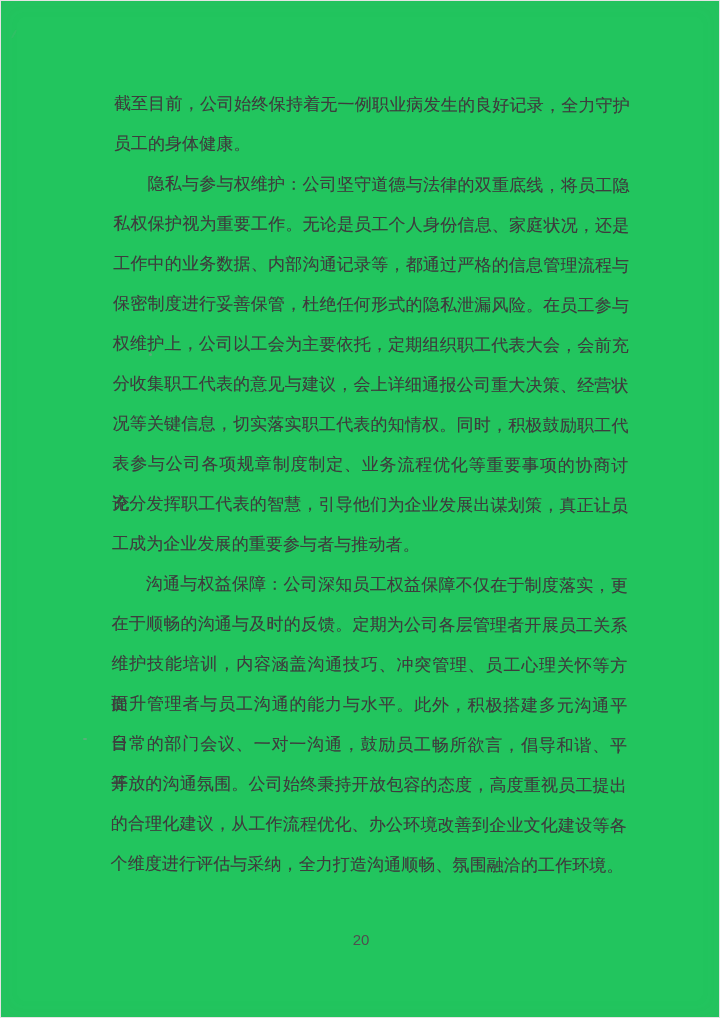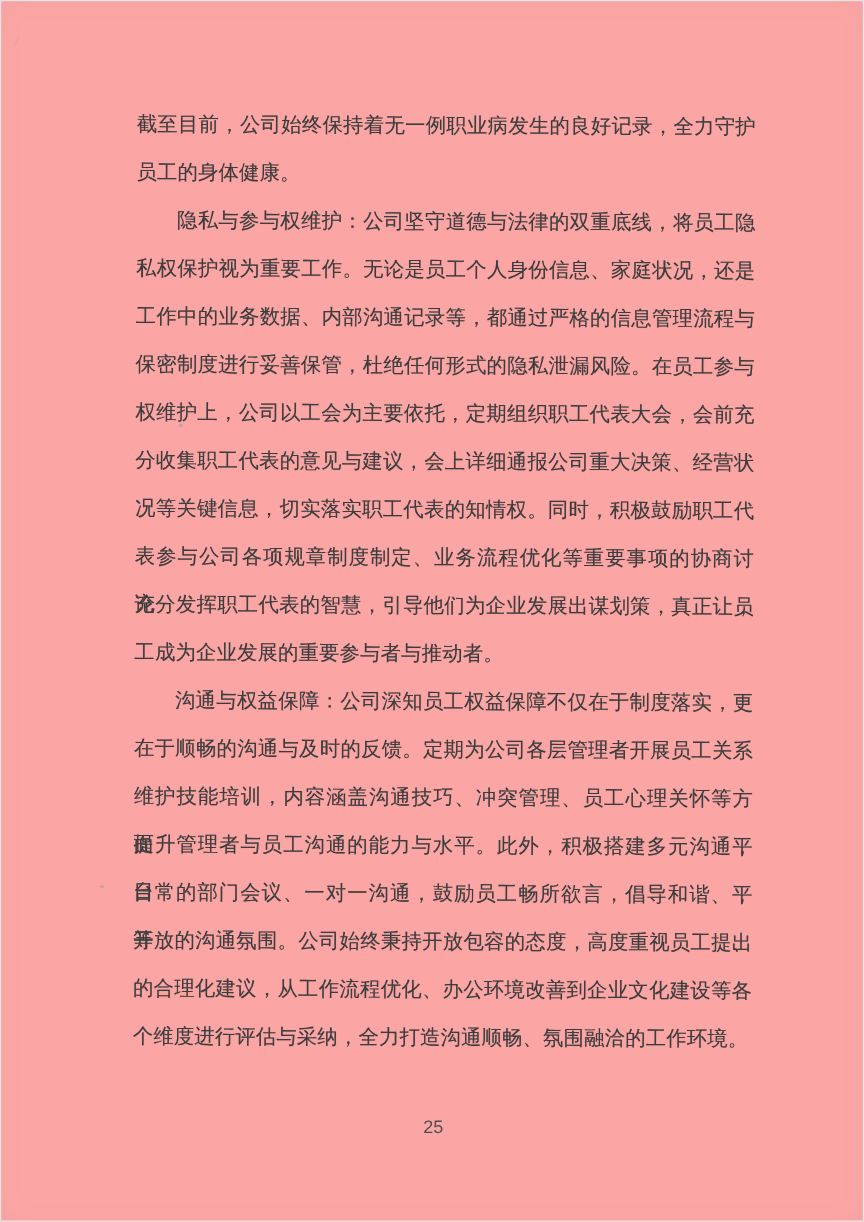--- a/index.html
+++ b/index.html
@@ -10,21 +10,21 @@
     width: 720px;
     height: 1018px;
     position: relative;
     overflow: hidden;
     background: #ffffff;
     font-family: "Liberation Serif", "DejaVu Serif", serif;
   }
   .page {
     position: absolute;
     inset: 0;
-    background: #fca5a5;
+    background: #22c55e;
     border: 1px solid #e4e4e4;
     box-sizing: border-box;
     box-shadow: inset 0 0 22px rgba(120,120,120,0.05);
   }
   .text-block {
     position: absolute;
     top: 83px;
     left: 113px;
     width: 516px;
     transform: rotate(0.25deg);
@@ -87,18 +87,18 @@
       <div class="line indent">沟通与权益保障：公司深知员工权益保障不仅在于制度落实，更</div>
       <div class="line">在于顺畅的沟通与及时的反馈。定期为公司各层管理者开展员工关系</div>
       <div class="line">维护技能培训，内容涵盖沟通技巧、冲突管理、员工心理关怀等方面，</div>
       <div class="line">提升管理者与员工沟通的能力与水平。此外，积极搭建多元沟通平台，</div>
       <div class="line">日常的部门会议、一对一沟通，鼓励员工畅所欲言，倡导和谐、平等、</div>
       <div class="line">开放的沟通氛围。公司始终秉持开放包容的态度，高度重视员工提出</div>
       <div class="line">的合理化建议，从工作流程优化、办公环境改善到企业文化建设等各</div>
       <div class="line para-end">个维度进行评估与采纳，全力打造沟通顺畅、氛围融洽的工作环境。</div>
     </div>
 
-  <div class="page-number">25</div>
+  <div class="page-number">20</div>
 
   <div class="scan-speck speck-1"></div>
   <div class="scan-speck speck-2"></div>
   <div class="scan-speck speck-3"></div>
 </div>
 
 </body></html>

